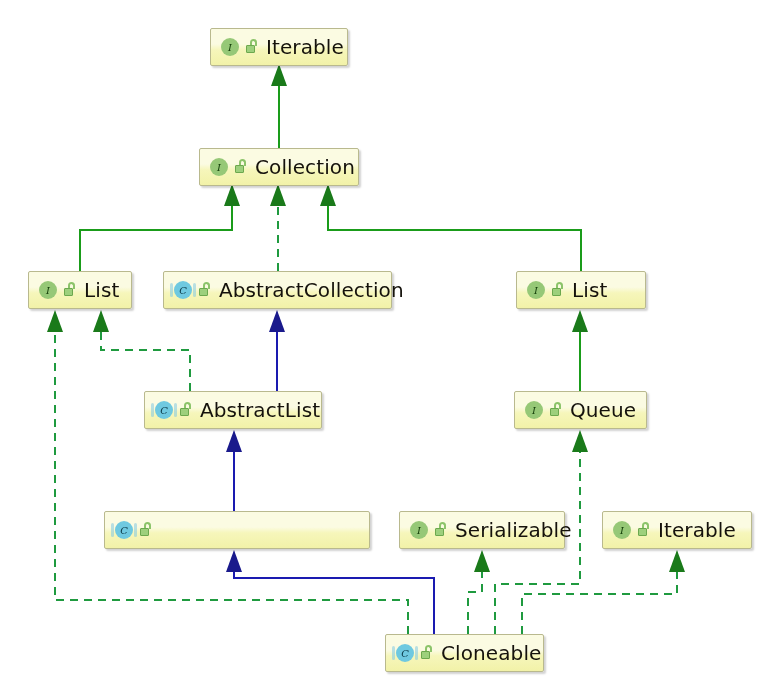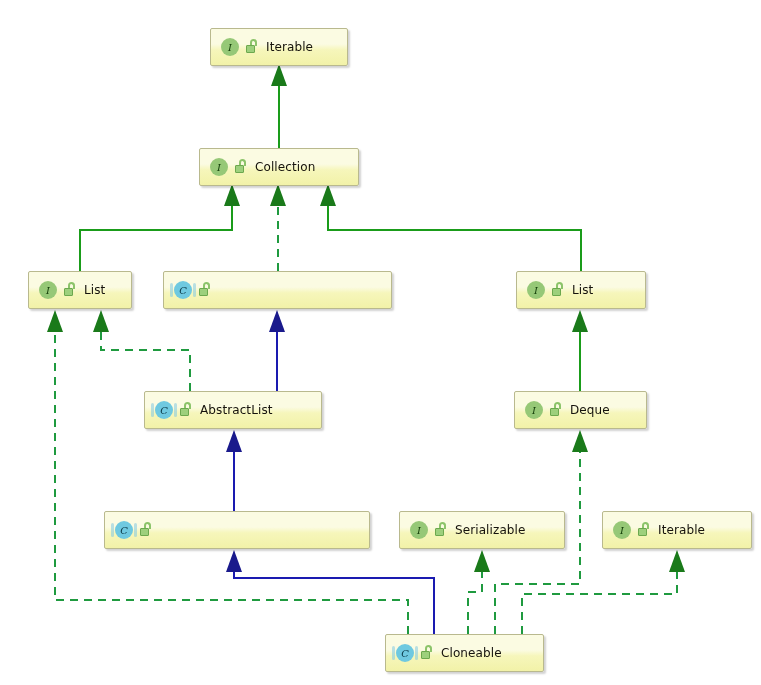--- a/index.html
+++ b/index.html
@@ -102,21 +102,21 @@
     left: 1px;
     top: 6px;
     width: 9px;
     height: 8px;
     background: #9dd07c;
     border: 1px solid #6ca84e;
     border-radius: 1px;
     box-sizing: border-box;
   }
   .node .label {
-    font-size: 12px;
+    font-size: 20px;
     color: #15120c;
     line-height: 1;
     letter-spacing: 0.1px;
   }
 </style>
 </head>
 <body>
 
 <div id="diagram">
 
@@ -222,20 +222,21 @@
   </div>
 
   <div class="node klass" style="left:163px; top:271px; width:229px;">
     <span class="type-icon">
       <span class="disc">C</span>
     </span>
     <span class="lock-icon">
       <span class="shackle"></span>
         <span class="body"></span>
     </span>
+    <span class="label">AbstractCollection</span>
   </div>
 
   <div class="node iface" style="left:516px; top:271px; width:130px;">
     <span class="type-icon">
       <span class="disc">I</span>
     </span>
     <span class="lock-icon">
       <span class="shackle"></span>
         <span class="body"></span>
     </span>
@@ -254,21 +255,21 @@
   </div>
 
   <div class="node iface" style="left:514px; top:391px; width:133px;">
     <span class="type-icon">
       <span class="disc">I</span>
     </span>
     <span class="lock-icon">
       <span class="shackle"></span>
         <span class="body"></span>
     </span>
-    <span class="label">Deque</span>
+    <span class="label">Queue</span>
   </div>
 
   <div class="node klass" style="left:104px; top:511px; width:266px;">
     <span class="type-icon">
       <span class="disc">C</span>
     </span>
     <span class="lock-icon">
       <span class="shackle"></span>
         <span class="body"></span>
     </span>

